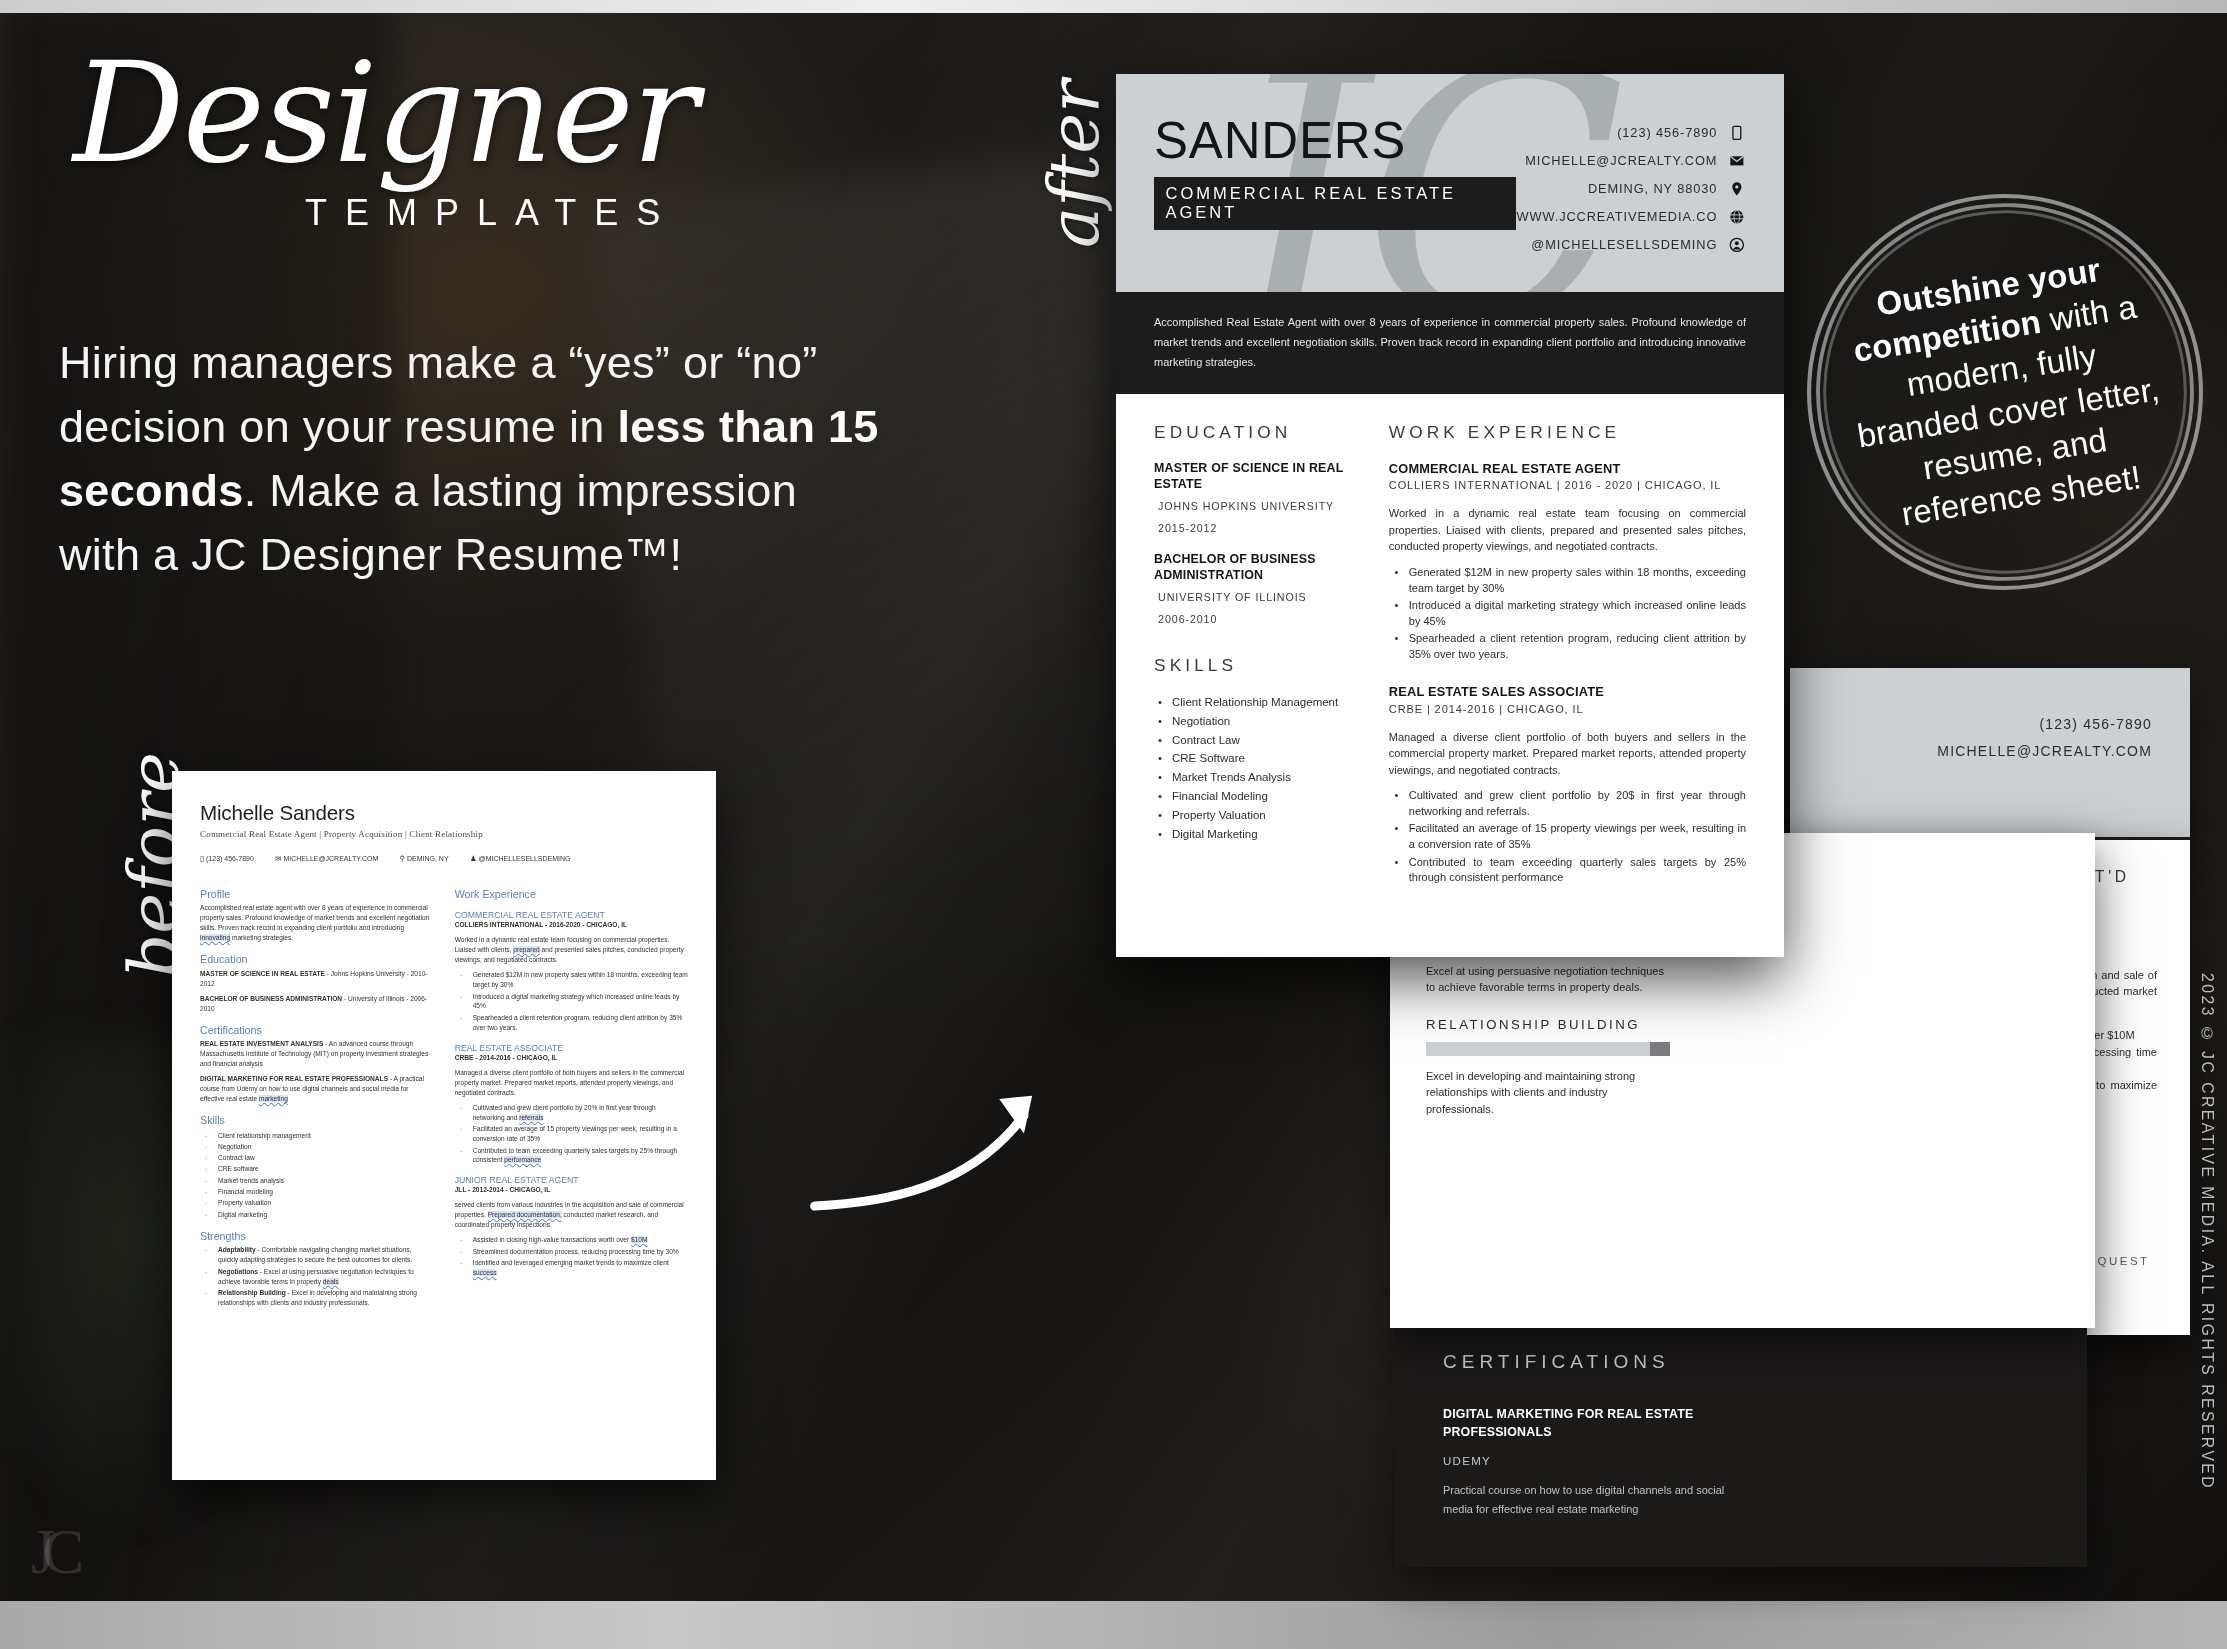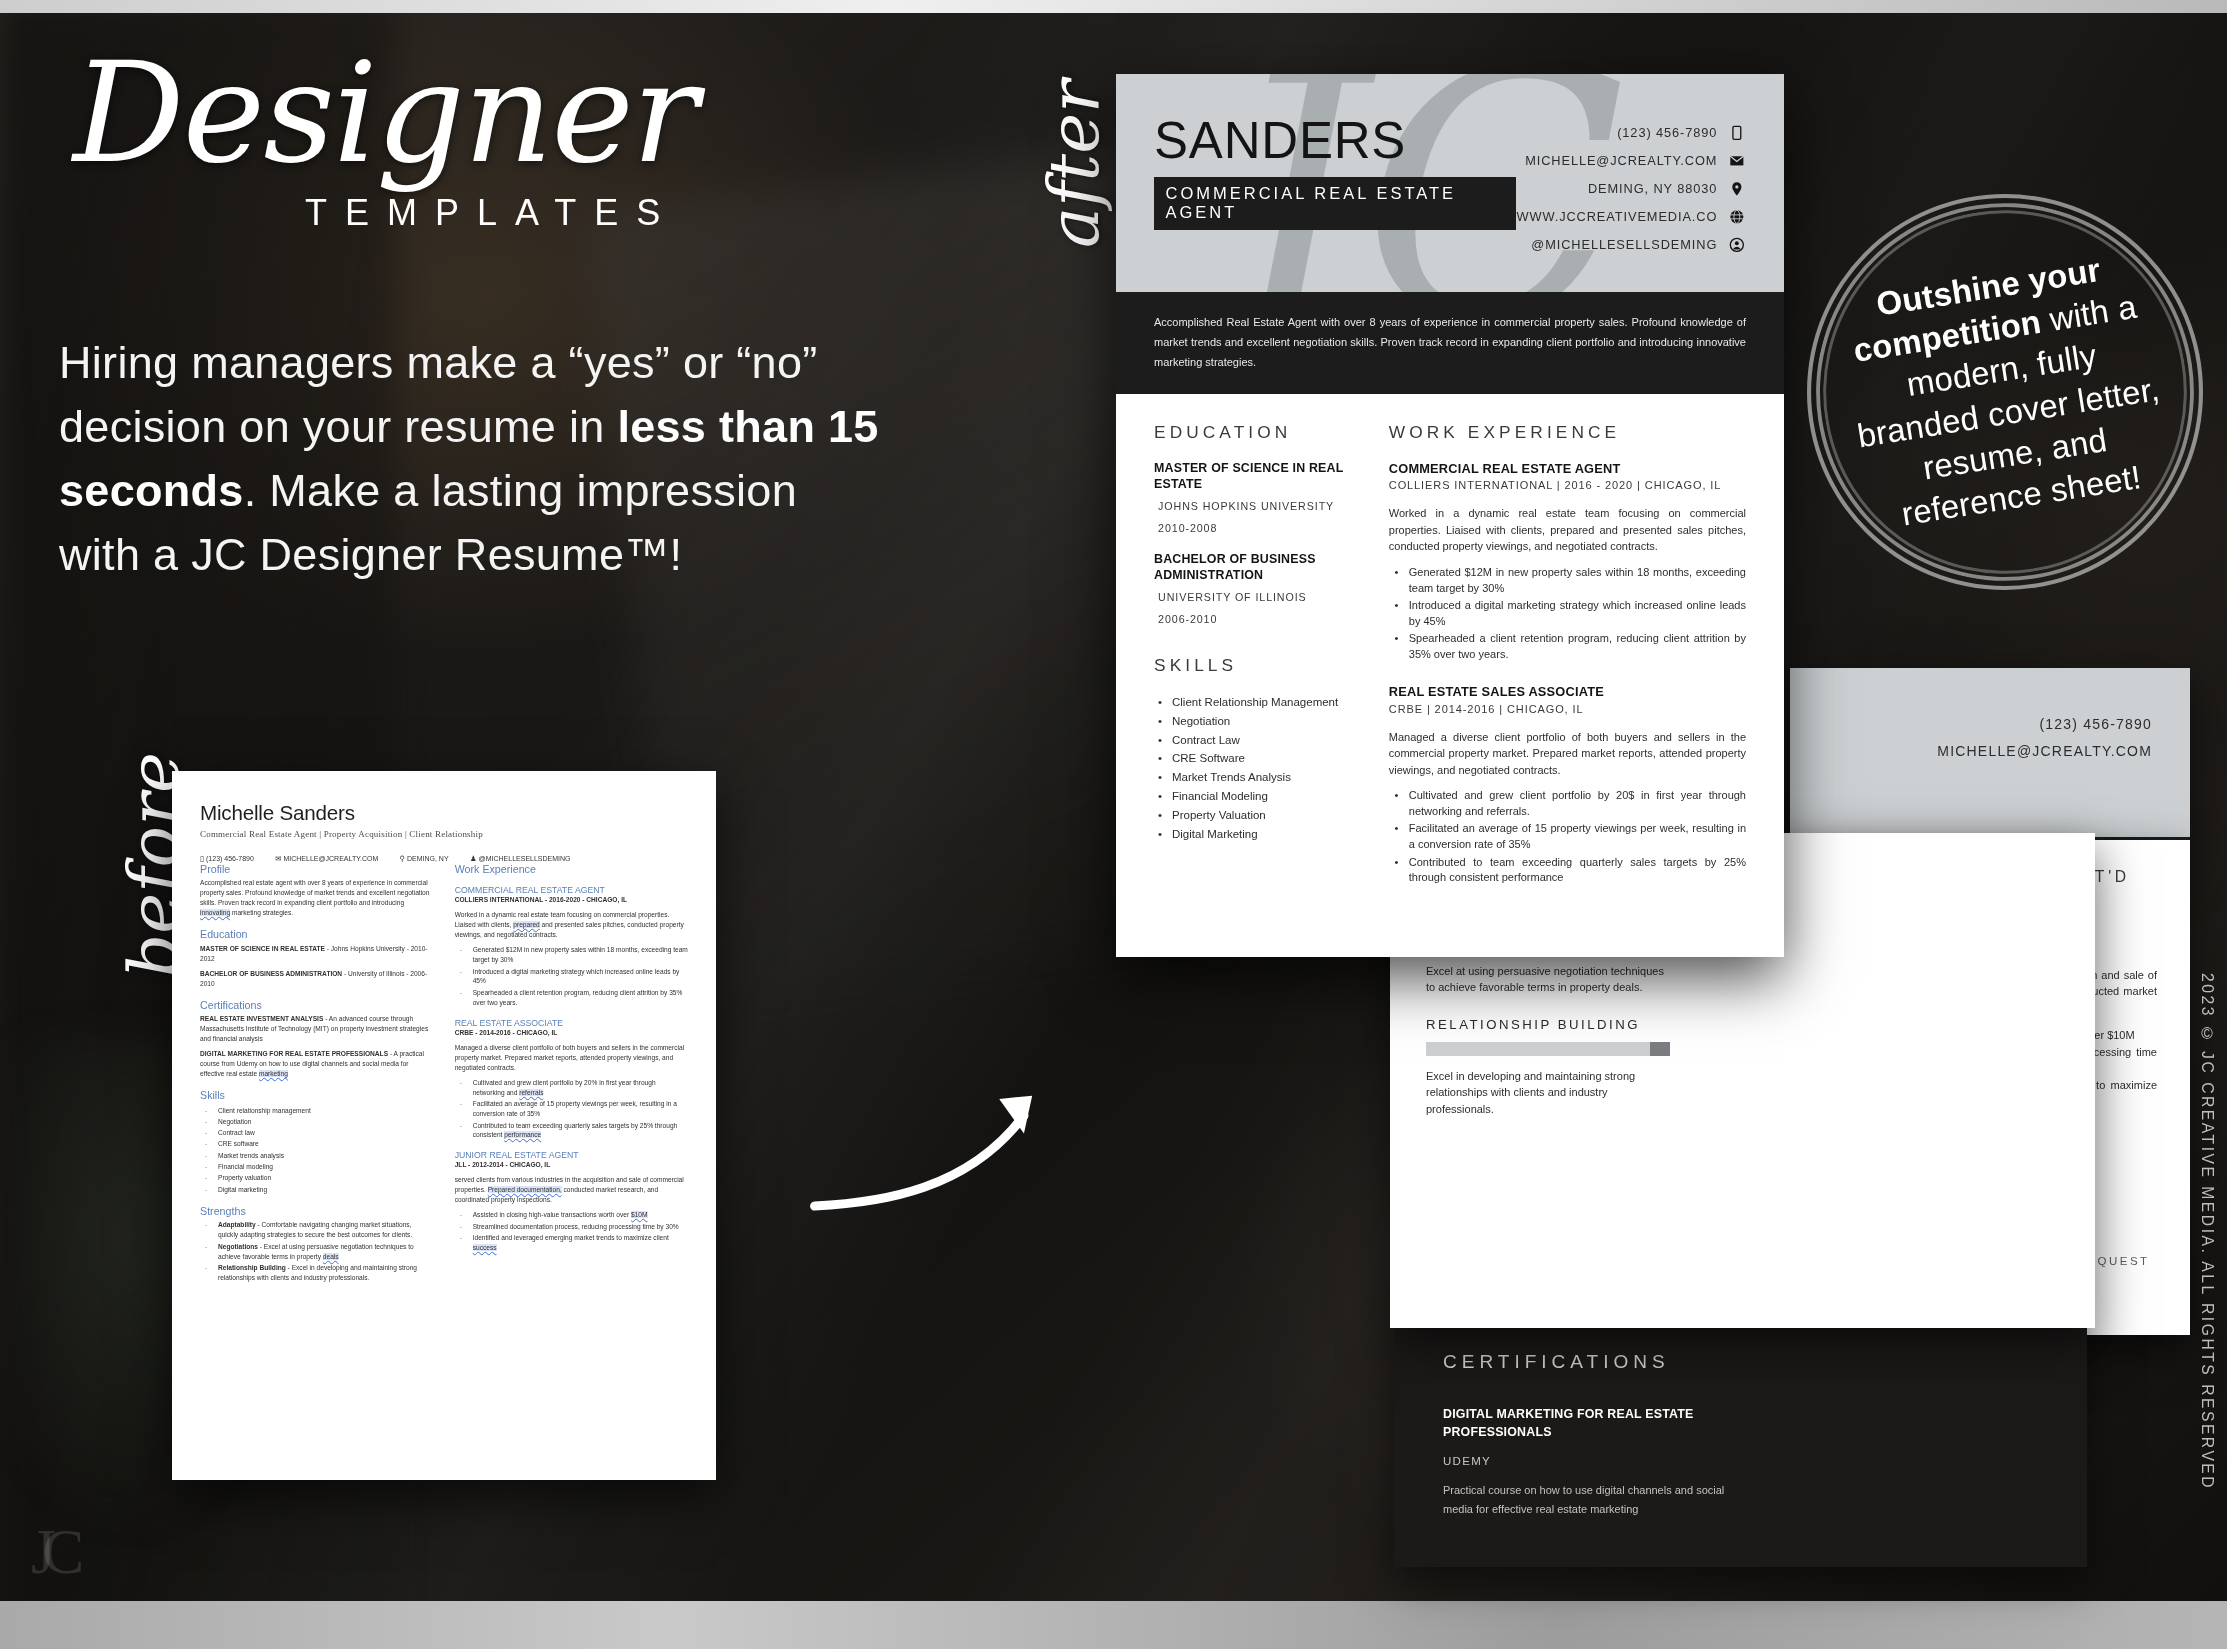--- a/index.html
+++ b/index.html
@@ -163,21 +163,21 @@
     box-shadow: 0 18px 49px rgba(0,0,0,0.65);
     padding: 30px 28px;
     font-size: 7.4px;
     color: #2b2b2b;
     overflow: hidden;
   }
   .bd-name { font-family: "Liberation Sans", sans-serif; font-size: 20.6px; font-weight: 400; color: #1f1f1f; letter-spacing: -0.2px;}
   .bd-sub { font-family: "Liberation Serif", serif; font-size: 9px; color: #4a4a4a; margin-top: 4.1px; letter-spacing: 0.2px;}
   .bd-contact { display:flex; gap: 21.4px; margin-top: 15px; font-size: 7px; color: #333; align-items:center;}
   .bd-contact span.ic { font-size: 7.4px; }
-  .bd-cols { display: flex; gap: 21.4px; }
+  .bd-cols { display: flex; gap: 21.4px; margin-top: 25px; }
   .bd-col { width: 50%; }
   .bd-h { color: #5a7fb8; font-size: 10.7px; font-weight: 400; margin-bottom: 3.3px; }
   .bd-h2 { color: #5a7fb8; font-size: 8.7px; font-weight: 400; margin-top: 8.2px;}
   .bd-p { font-size: 6.6px; line-height: 1.52; color: #303030; margin-bottom: 5px;}
   .bd-b { font-weight: 700; }
   .bd-ul { list-style: none; margin: 2.5px 0 0 0; }
   .bd-ul li { font-size: 6.6px; line-height: 1.5; color: #303030; padding-left: 18px; position: relative; margin-bottom: 1.6px;}
   .bd-ul li:before { content: "-"; position: absolute; left: 5px; color: #777; }
   .bd-sl { list-style: none; margin: 3.3px 0 0 0;}
   .bd-sl li { font-size: 6.6px; line-height: 1.72; color: #303030; padding-left: 18px; position: relative;}
@@ -592,21 +592,21 @@
   </div>
 
   <div class="res1-profile">Accomplished Real Estate Agent with over 8 years of experience in commercial property sales. Profound knowledge of market trends and excellent negotiation skills. Proven track record in expanding client portfolio and introducing innovative marketing strategies.</div>
 
   <div class="res1-body">
     <div class="col-l">
       <div class="sec-h">EDUCATION</div>
       <div class="edu-block">
         <div class="edu-t">MASTER OF SCIENCE IN REAL ESTATE</div>
         <div class="edu-s">JOHNS HOPKINS UNIVERSITY</div>
-        <div class="edu-s">2010-2008</div>
+        <div class="edu-s">2015-2012</div>
       </div>
       <div class="edu-block">
         <div class="edu-t">BACHELOR OF BUSINESS ADMINISTRATION</div>
         <div class="edu-s">UNIVERSITY OF ILLINOIS</div>
         <div class="edu-s">2006-2010</div>
       </div>
 
       <div class="sec-h" style="margin-top:28px">SKILLS</div>
       <ul class="skills-ul">
         <li>Client Relationship Management</li>

